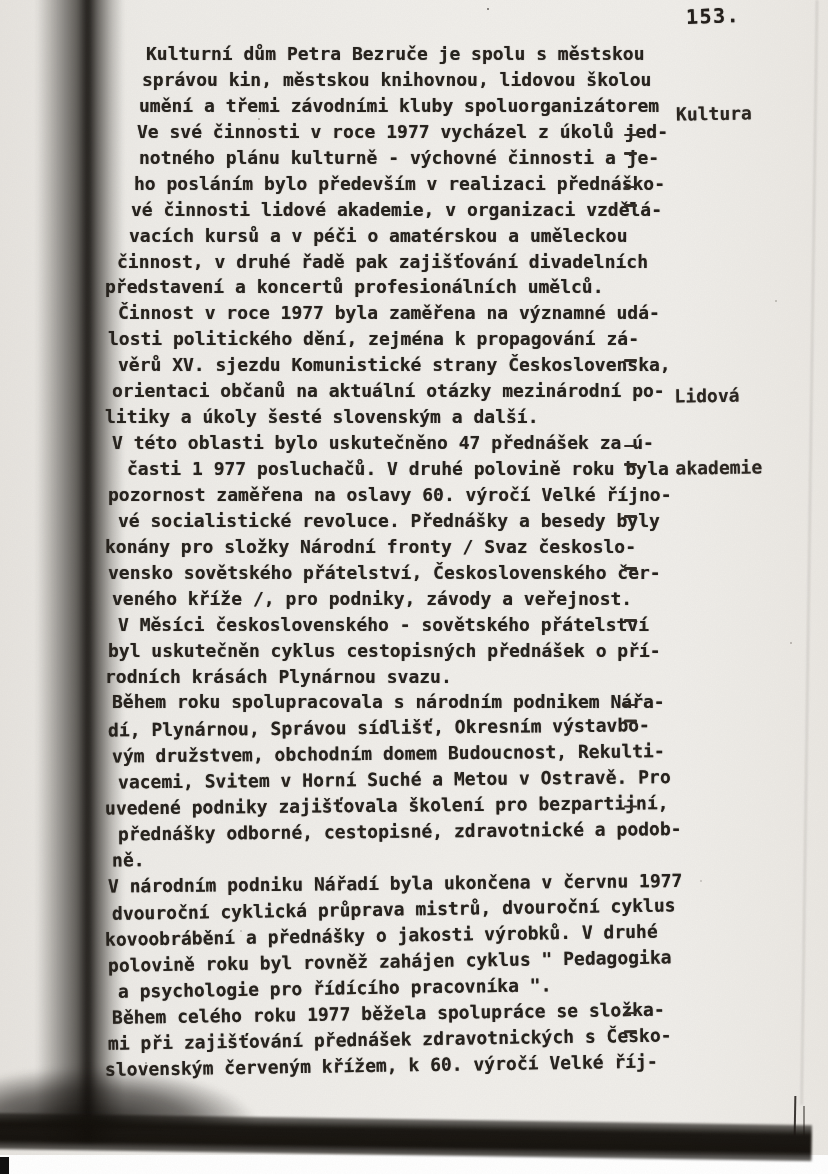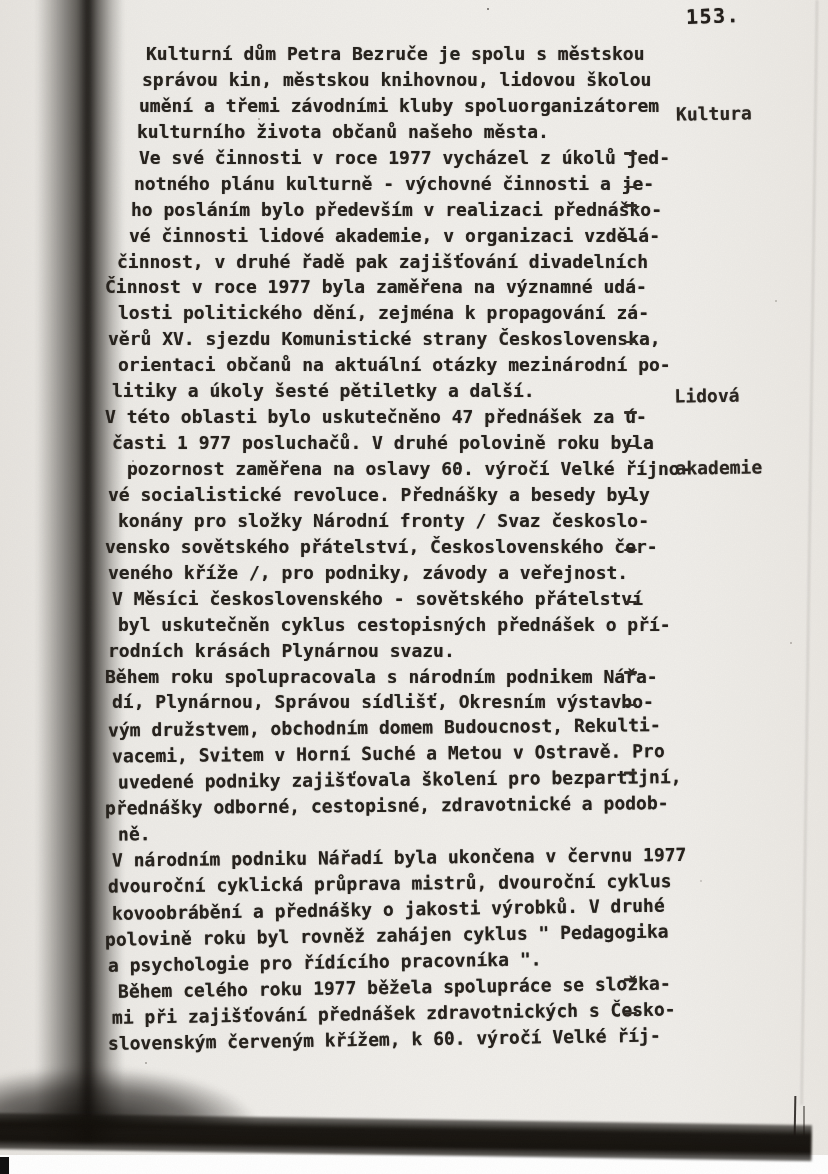--- a/index.html
+++ b/index.html
@@ -115,31 +115,32 @@
   <div class="tick tick2"></div>
   <div class="corner-sq"></div>
   <div class="speck"></div>
 
   <div class="pagenum">153.</div>
 
   <div class="textblock">
       <div class="tline">Kulturní dům Petra Bezruče je spolu s městskou</div>
       <div class="tline">správou kin, městskou knihovnou, lidovou školou</div>
       <div class="tline">umění a třemi závodními kluby spoluorganizátorem</div>
-      <div class="tline">kulturního života občanů našeho města.</div>
       <div class="tline">Ve své činnosti v roce 1977 vycházel z úkolů jed-<span class="mdash"></span></div>
       <div class="tline">notného plánu kulturně - výchovné činnosti a je-<span class="mdash"></span></div>
       <div class="tline">ho posláním bylo především v realizaci přednáško-<span class="mdash"></span></div>
       <div class="tline">vé činnosti lidové akademie, v organizaci vzdělá-<span class="mdash"></span></div>
+      <div class="tline">vacích kursů a v péči o amatérskou a uměleckou</div>
       <div class="tline">činnost, v druhé řadě pak zajišťování divadelních</div>
+      <div class="tline">představení a koncertů profesionálních umělců.</div>
       <div class="tline">Činnost v roce 1977 byla zaměřena na významné udá-</div>
       <div class="tline">losti politického dění, zejména k propagování zá-</div>
       <div class="tline">věrů XV. sjezdu Komunistické strany Československa,<span class="mdash"></span></div>
       <div class="tline">orientaci občanů na aktuální otázky mezinárodní po-</div>
-      <div class="tline">litiky a úkoly šesté pětiletky a další.</div>
+      <div class="tline">litiky a úkoly šesté slovenským a další.</div>
       <div class="tline">V této oblasti bylo uskutečněno 47 přednášek za ú-<span class="mdash"></span></div>
       <div class="tline">časti 1 977 posluchačů. V druhé polovině roku byla<span class="mdash"></span></div>
       <div class="tline">pozornost zaměřena na oslavy 60. výročí Velké říjno-</div>
       <div class="tline">vé socialistické revoluce. Přednášky a besedy byly<span class="mdash"></span></div>
       <div class="tline">konány pro složky Národní fronty / Svaz českoslo-</div>
       <div class="tline">vensko sovětského přátelství, Československého čer-<span class="mdash"></span></div>
       <div class="tline">veného kříže /, pro podniky, závody a veřejnost.</div>
       <div class="tline">V Měsíci československého - sovětského přátelství<span class="mdash"></span></div>
       <div class="tline">byl uskutečněn cyklus cestopisných přednášek o pří-</div>
       <div class="tline">rodních krásách Plynárnou svazu.</div>

